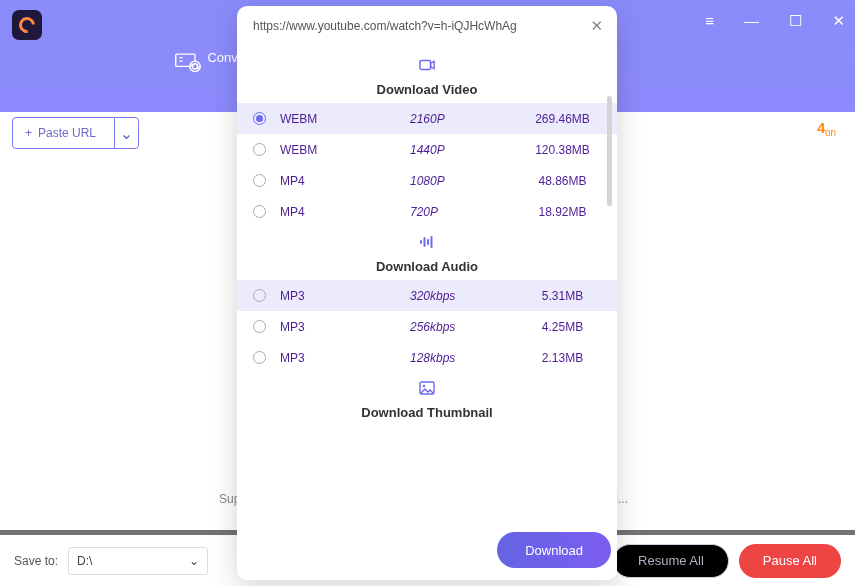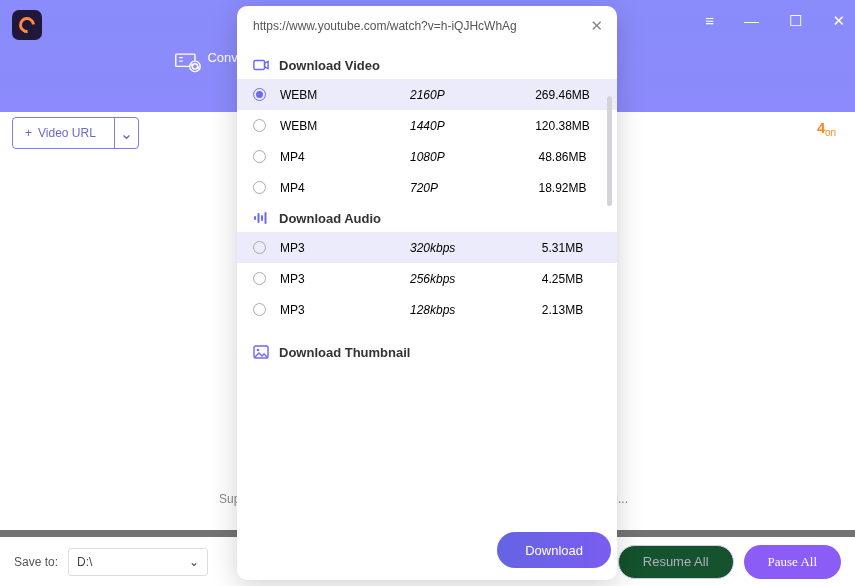--- a/index.html
+++ b/index.html
@@ -22,38 +22,38 @@
   .paste-btn .caret { width:24px; border-left:1px solid #7c7cf5; display:flex; align-items:center; justify-content:center; color:#6b6acb; cursor:pointer;}
   .promo-badge { margin-left:auto; width:28px; height:28px; position:relative; }
   .promo-badge::before{content:"4";color:#ff8a1a;font-weight:bold;font-size:15px;position:absolute;left:2px;top:0;}
   .promo-badge::after{content:"on";color:#ff8a1a;font-size:10px;position:absolute;left:10px;top:8px;}
 
   .middle-area { position:absolute; top:154px; left:0; right:0; bottom:56px; }
   .hint-text { position:absolute; bottom:24px; left:219px; color:#888; font-size:12px; }
   .hint-right { position:absolute; bottom:24px; left:610px; color:#888; font-size:12px; }
 
   
-  .bottom-bar { position:absolute; left:0; right:0; bottom:0; height:56px; border-top:7px solid #737373; display:flex; align-items:center; padding:0 14px; gap:10px;}
+  .bottom-bar { position:absolute; left:0; right:0; bottom:0; height:56px; border-top:5px solid #737373; display:flex; align-items:center; padding:0 14px; gap:10px;}
   .save-label { font-size:12px;  color:#555;}
   .save-select { width:140px; height:28px; border:1px solid #ddd; border-radius:3px; font-size:12px; padding:0 8px; color:#444; background:#fff; display:flex; align-items:center; justify-content:space-between; cursor:pointer;}
   .spacer { flex:1; }
   .pill-btn { height:34px; border-radius:17px; padding:0 24px; font-size:13px; display:flex; align-items:center; border:none; cursor:pointer;}
-  .resume-btn { background:#14532d; border:1px solid #d0d0e0; color:#b0b0c0;text-align:right; }
-  .pause-btn { background:#8b5cf6; color:#fff;font-family:Liberation Serif, serif; }
+  .resume-btn { background:#000000; border:1px solid #d0d0e0; color:#b0b0c0;text-align:right; }
+  .pause-btn { background:#ef4444; color:#fff; }
 
   
   .dialog { position:absolute; left:237px; top:6px; width:380px; height:574px; background:#fff; box-shadow:0 6px 28px rgba(0,0,0,0.18); border-radius:10px; display:flex; flex-direction:column;}
   .dialog-head { height:40px; display:flex; align-items:center; padding:0 14px 0 16px; gap:10px;}
   .url-text { flex:1; font-size:12px; color:#555; white-space:nowrap; overflow:hidden; text-overflow:ellipsis;}
   .close-x { font-size:15px; color:#888; cursor:pointer; }
   .dialog-body { flex:1; overflow:hidden; position:relative; padding:4px 0 10px 0;}
   .scroll-track { position:absolute; right:5px; top:50px; width:5px; height:110px; background:#d3d3d8; border-radius:3px;}
-  .section-head { display:flex; gap:10px; padding:8px 16px 6px 16px; font-size:13px; font-weight:600; color:#333;}
+  .section-head { display:flex; align-items:center; gap:10px; padding:8px 16px 6px 16px; font-size:13px; font-weight:600; color:#333;flex-direction:column;}
   .section-head .ico { color:#6b6af0; display:inline-flex;}
-  .opt-row { display:flex; align-items:center; height:31px; padding:0 16px 0 16px; font-size:12px; color:#000000; cursor:pointer;}
+  .opt-row { display:flex; align-items:center; height:31px; padding:0 16px 0 16px; font-size:12px; color:#4c1d95; cursor:pointer;}
   .opt-row.active { background:#ecebfb; }
   .opt-row.hover { background:#ecebfb; }
   .radio { width:13px; height:13px; border:1.5px solid #aaa; border-radius:50%; margin-right:14px; display:flex; align-items:center; justify-content:center; flex-shrink:0;}
   .radio.checked { border-color:#6b6af0; }
   .radio.checked::after { content:""; width:7px; height:7px; background:#6b6af0; border-radius:50%;}
   .col-format { width:130px; }
   .col-quality { width:120px;font-style:italic; }
   .col-size { flex:1; text-align:center; padding-right:6px;}
   .dialog-foot { height:60px; display:flex; align-items:center; justify-content:flex-end; padding:0 6px;}
   .download-btn { height:36px; border-radius:18px; background:linear-gradient(90deg,#6564e4,#7b5df0); color:#fff; border:none; padding:0 28px; font-size:13px; cursor:pointer; font-weight:500;}
@@ -83,21 +83,21 @@
       <span>Convert</span>
     </div>
     <div class="tab-col" style="visibility:hidden"></div>
   </div>
 </div>
 
 <div class="tools-row">
   <div class="paste-btn">
     <div class="main">
       <span>+</span>
-      <span>Video URL</span>
+      <span>Paste URL</span>
     </div>
     <div class="caret">
       <span>⌄</span>
     </div>
   </div>
   <div class="promo-badge"></div>
 </div>
 
 <div class="middle-area">
   <span class="hint-text">Sup</span>
@@ -180,21 +180,21 @@
       <span class="col-quality">256kbps</span>
       <span class="col-size">4.25MB</span>
     </div>
     <div class="opt-row">
       <span class="radio"></span>
       <span class="col-format">MP3</span>
       <span class="col-quality">128kbps</span>
       <span class="col-size">2.13MB</span>
     </div>
 
-    <div class="section-head" style="margin-top:12px">
+    <div class="section-head" style="margin-top:0">
       <span class="ico">
         <svg width="16" height="14" viewBox="0 0 16 14" fill="none" stroke="#6b6af0" stroke-width="1.4">
             <rect x="1" y="1" width="14" height="12" rx="1.5"></rect>
             <circle cx="5" cy="5" r="1.3" fill="#6b6af0" stroke="none"></circle>
             <path d="M2 12l4-4 3 3 2-2 3 3"></path>
           </svg>
       </span>
       <span>Download Thumbnail</span>
     </div>
   </div>

